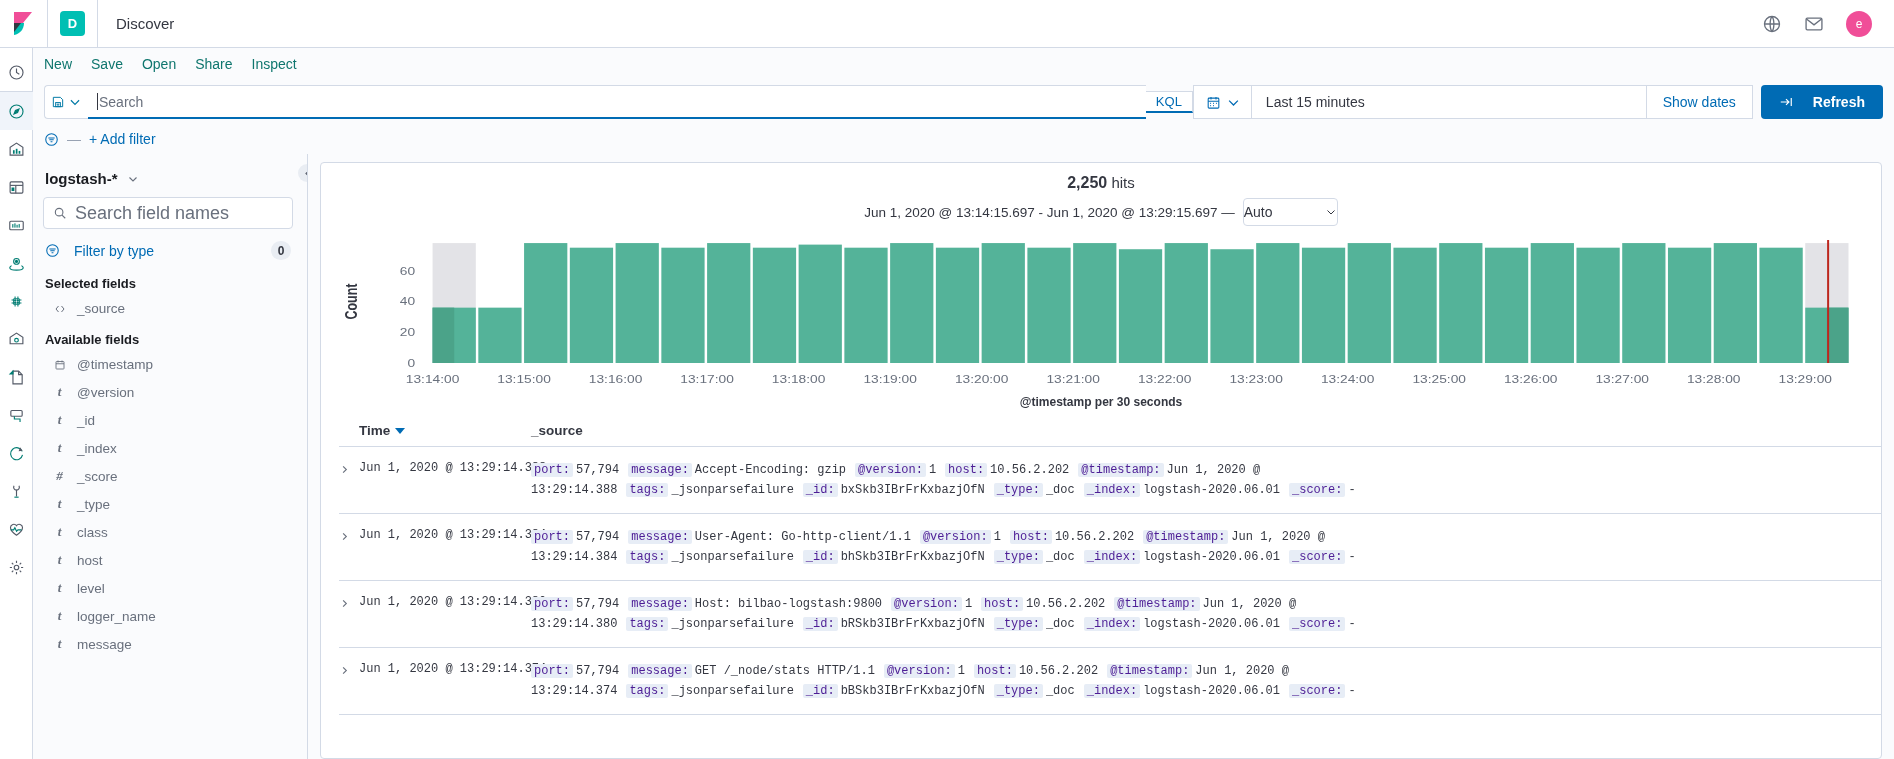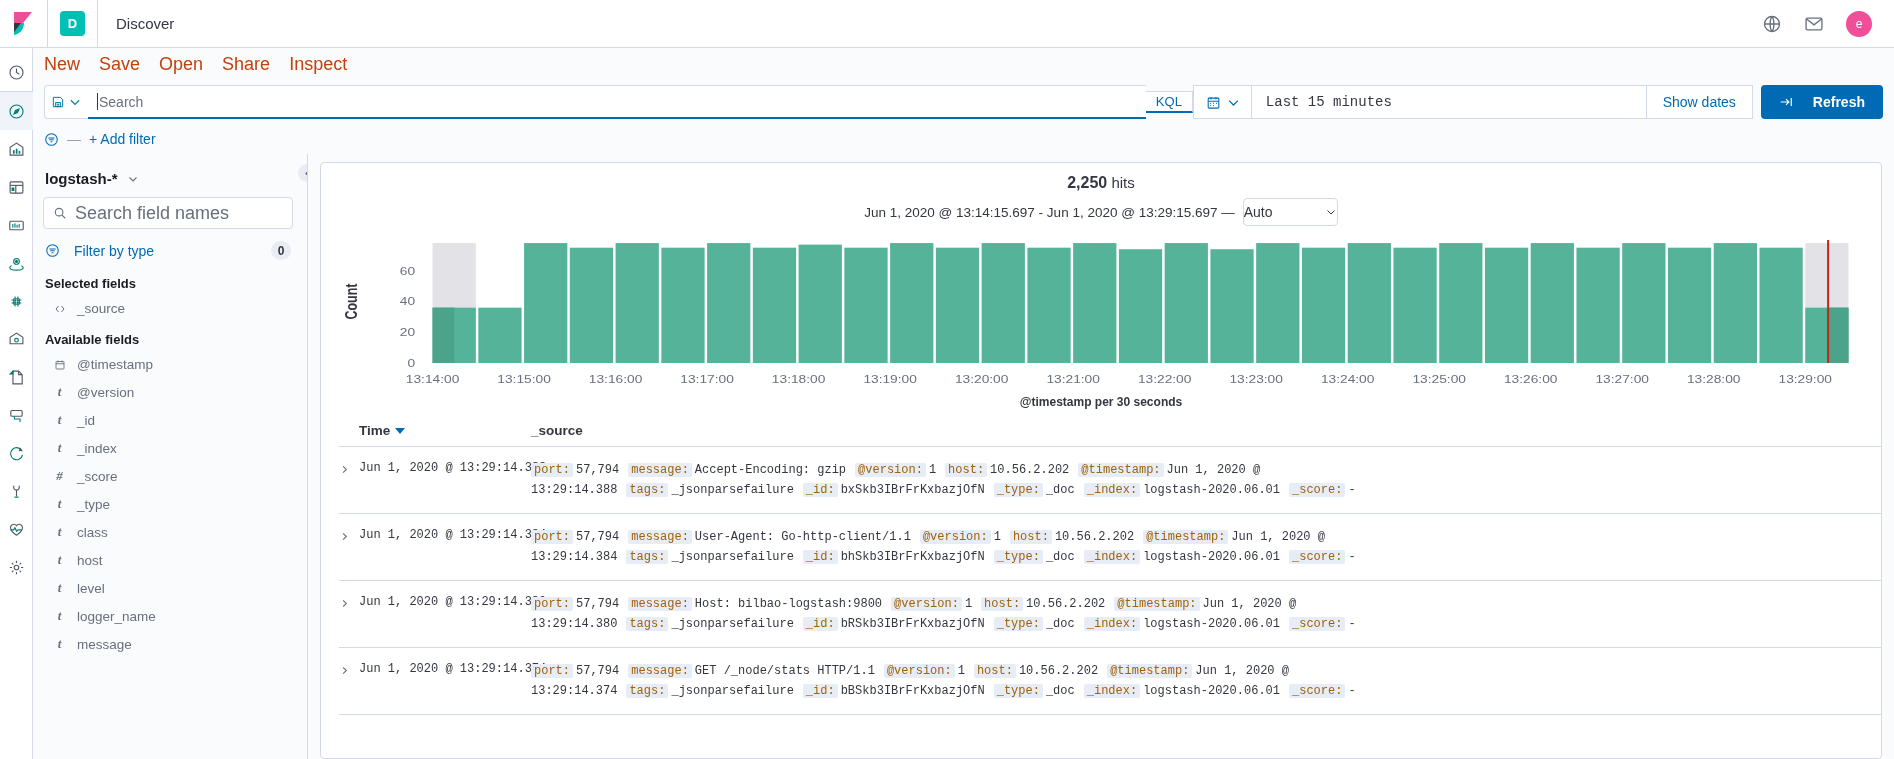--- a/index.html
+++ b/index.html
@@ -74,21 +74,21 @@
   .body-area { flex: 1; display: flex; flex-direction: column; padding-left: 33px; min-height: 0; }
 
   
   .menu-bar {
     height: 32px; flex: 0 0 32px;
     display: flex; align-items: center;
     padding-left: 11px; gap: 19px;
     background: #fafbfd;
   }
   .menu-link {
-    color: #c2410c; font-size: 18px; cursor: pointer; white-space: nowrap;
+    color: #0f766e; font-size: 14px; cursor: pointer; white-space: nowrap;
   }
 
   
   .query-bar {
     flex: 0 0 44px; display: flex; align-items: center;
     padding: 0 11px 0 11px; gap: 0;
     background: #fafbfd;
   }
   .save-prefix {
     width: 44px; height: 34px;
@@ -128,21 +128,21 @@
     min-width: 560px;
   }
   .dp-calendar {
     display: flex; align-items: center; gap: 5px;
     padding: 0 10px 0 12px; height: 100%;
     color: #006bb4; cursor: pointer;
     border-right: 1px solid #d3dae6;
   }
   .dp-calendar svg { width: 15px; height: 15px; }
   .dp-range {
-    flex: 1; padding-left: 14px; color: #343741; font-size: 14px; cursor: pointer; font-family: Liberation Mono, monospace;
+    flex: 1; padding-left: 14px; color: #343741; font-size: 14px; cursor: pointer;
   }
   .dp-showdates {
     padding: 0 16px; color: #006bb4; font-size: 14px; cursor: pointer;
     border-left: 1px solid #d3dae6; height: 100%;
     display: flex; align-items: center;
   }
   .refresh-btn {
     height: 34px; padding: 0 18px; margin-left: 8px;
     background: #006bb4; color: #fff;
     border: none; border-radius: 4px;
@@ -293,21 +293,21 @@
     font-size: 12px; color: #343741; white-space: nowrap;
     padding-top: 1px;
   }
   .dr-source {
     flex: 1; min-width: 0;
     font-family: "Liberation Mono", monospace;
     font-size: 12px; color: #343741; line-height: 20px;
     word-break: break-word;
   }
   .fkey {
-    background: #e7edf6; color: #a16207;
+    background: #e7edf6; color: #4c1d95;
     padding: 0 3px; border-radius: 2px; margin-right: 3px;
   }
   .fval { margin-right: 9px; }
 </style>
 </head>
 <body>
 
 <div class="app">
 
   <div class="top-header">

